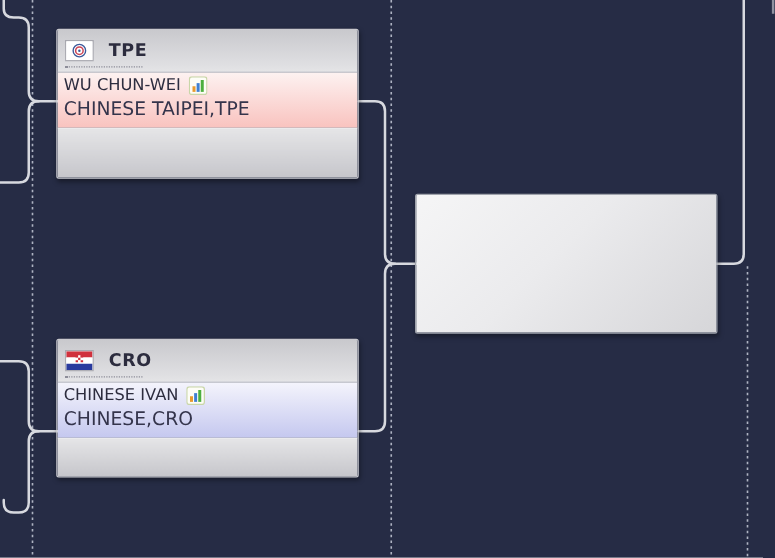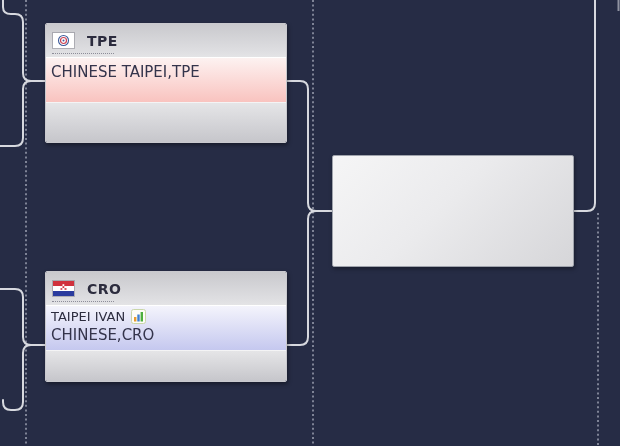--- a/index.html
+++ b/index.html
@@ -70,20 +70,31 @@
           <rect width="21" height="15" fill="#ffffff"></rect>
           <circle cx="10.5" cy="7.5" r="5" fill="none" stroke="#3c5a9a" stroke-width="1.1"></circle>
           <circle cx="10.5" cy="7.5" r="3" fill="none" stroke="#cc4455" stroke-width="1.2"></circle>
           <circle cx="10.5" cy="7.5" r="1" fill="#3c5a9a"></circle>
         </svg>
       </span>
       <span class="noc-label">TPE</span>
       <span class="noc-underline"></span>
     </div>
     <div class="player-row" style="background: linear-gradient(rgb(253, 242, 241) 0%, rgb(249, 195, 191) 100%);">
+      <div class="player-name-line">
+        <span class="player-name">WU CHUN-WEI</span>
+        <span class="stats-icon">
+          <svg width="15" height="15" viewBox="0 0 15 15">
+            <rect x="0.5" y="0.5" width="14" height="14" rx="2" fill="#fdfdf6" stroke="#c9d6a8" stroke-width="1"></rect>
+            <rect x="3" y="8" width="2.4" height="4.5" fill="#e89a2e"></rect>
+            <rect x="6.3" y="5.5" width="2.4" height="7" fill="#3f7fd2"></rect>
+            <rect x="9.6" y="3" width="2.4" height="9.5" fill="#4caf3e"></rect>
+          </svg>
+        </span>
+      </div>
       <div class="player-team">CHINESE TAIPEI,TPE</div>
     </div>
     <div class="card-footer"></div>
   </div>
 
   <div class="card card-cro">
     <div class="card-header">
       <span class="flag">
         <svg width="21" height="15" viewBox="0 0 21 15">
           <rect width="21" height="5" fill="#d0313d"></rect>
@@ -100,21 +111,21 @@
             <rect x="9.5" y="7.2" width="2" height="1.6" fill="#ffffff"></rect>
             <rect x="11.5" y="7.2" width="2" height="1.6" fill="#d0313d"></rect>
           </g>
         </svg>
       </span>
       <span class="noc-label">CRO</span>
       <span class="noc-underline"></span>
     </div>
     <div class="player-row" style="background: linear-gradient(rgb(244, 244, 252) 0%, rgb(197, 200, 239) 100%);">
       <div class="player-name-line">
-        <span class="player-name">TAIPEI IVAN</span>
+        <span class="player-name">CHINESE IVAN</span>
         <span class="stats-icon">
           <svg width="15" height="15" viewBox="0 0 15 15">
             <rect x="0.5" y="0.5" width="14" height="14" rx="2" fill="#fdfdf6" stroke="#c9d6a8" stroke-width="1"></rect>
             <rect x="3" y="8" width="2.4" height="4.5" fill="#e89a2e"></rect>
             <rect x="6.3" y="5.5" width="2.4" height="7" fill="#3f7fd2"></rect>
             <rect x="9.6" y="3" width="2.4" height="9.5" fill="#4caf3e"></rect>
           </svg>
         </span>
       </div>
       <div class="player-team">CHINESE,CRO</div>

